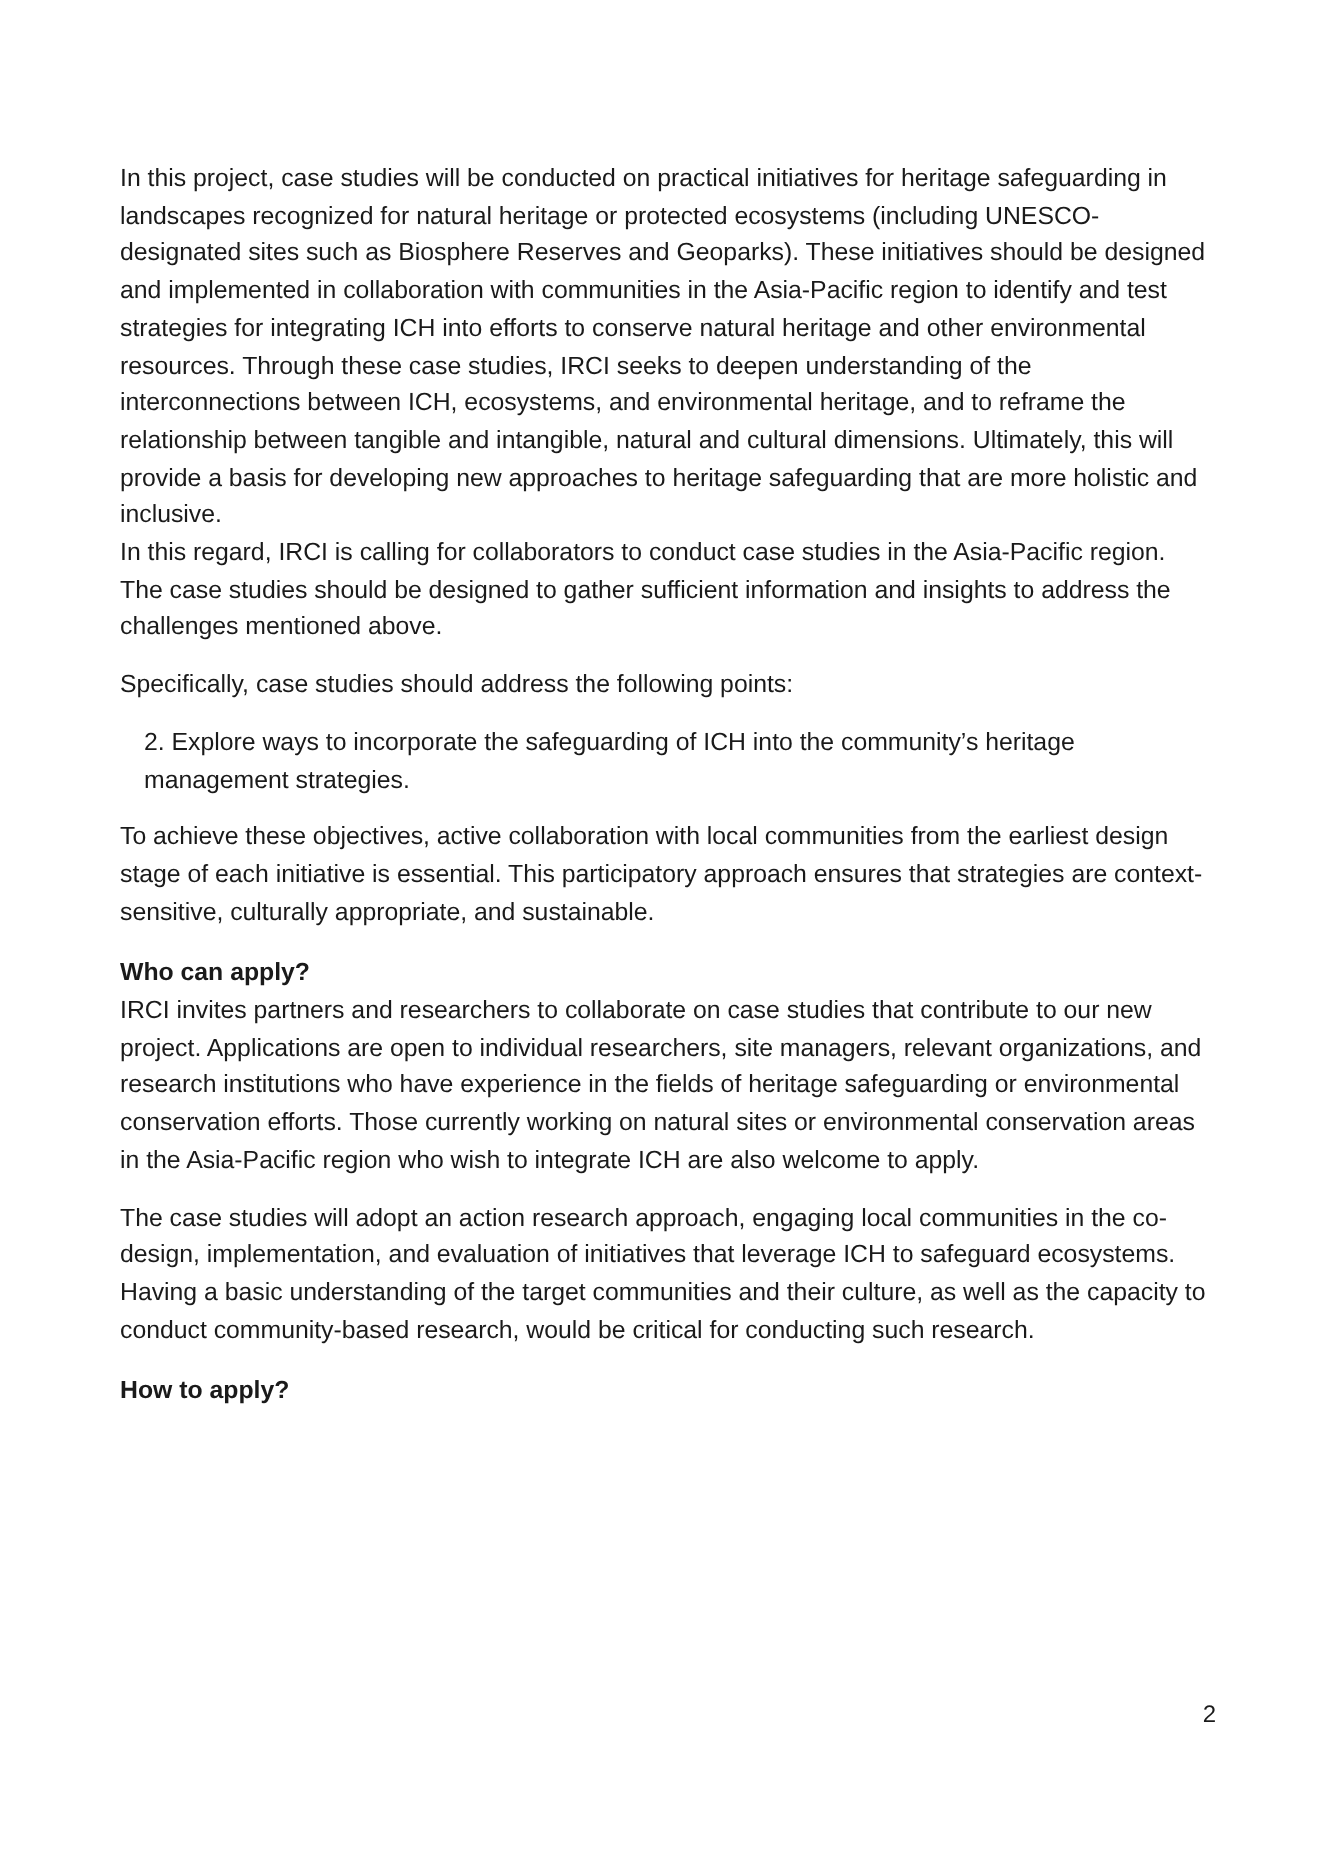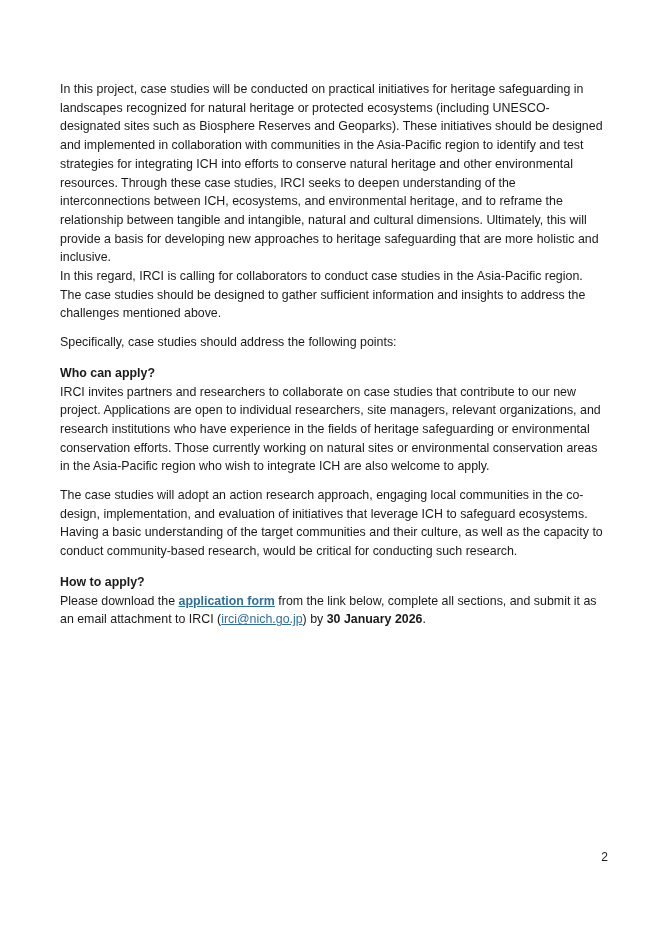--- a/index.html
+++ b/index.html
@@ -18,23 +18,24 @@
   b{font-weight:bold;}
 </style>
 </head>
 <body>
 
 <div class="page">
   <p>In this project, case studies will be conducted on practical initiatives for heritage safeguarding in landscapes recognized for natural heritage or protected ecosystems (including UNESCO-designated sites such as Biosphere Reserves and Geoparks). These initiatives should be designed and implemented in collaboration with communities in the Asia-Pacific region to identify and test strategies for integrating ICH into efforts to conserve natural heritage and other environmental resources. Through these case studies, IRCI seeks to deepen understanding of the interconnections between ICH, ecosystems, and environmental heritage, and to reframe the relationship between tangible and intangible, natural and cultural dimensions. Ultimately, this will provide a basis for developing new approaches to heritage safeguarding that are more holistic and inclusive.</p>
   <p>In this regard, IRCI is calling for collaborators to conduct case studies in the Asia-Pacific region. The case studies should be designed to gather sufficient information and insights to address the challenges mentioned above.</p>
   <p class="gap">Specifically, case studies should address the following points:</p>
   <ol>
+    <li>2. Explore ways to incorporate the safeguarding of ICH into the community’s heritage management strategies.</li>
   </ol>
+  <p class="gap">To achieve these objectives, active collaboration with local communities from the earliest design stage of each initiative is essential. This participatory approach ensures that strategies are context-sensitive, culturally appropriate, and sustainable.</p>
 
   <p class="h gap2">Who can apply?</p>
   <p>IRCI invites partners and researchers to collaborate on case studies that contribute to our new project. Applications are open to individual researchers, site managers, relevant organizations, and research institutions who have experience in the fields of heritage safeguarding or environmental conservation efforts. Those currently working on natural sites or environmental conservation areas in the Asia-Pacific region who wish to integrate ICH are also welcome to apply.</p>
   <p class="gap">The case studies will adopt an action research approach, engaging local communities in the co-design, implementation, and evaluation of initiatives that leverage ICH to safeguard ecosystems. Having a basic understanding of the target communities and their culture, as well as the capacity to conduct community-based research, would be critical for conducting such research.</p>
 
   <p class="h gap2">How to apply?</p>
-  <p><span>Please download the </span><a class="lnk bold" href="#">application form</a><span> from the link below, complete all sections, and submit it as an email attachment to IRCI (</span><a class="lnk" href="#">irci@nich.go.jp</a><span>) by </span><b>30 January 2026</b><span>.</span></p>
 </div>
 
 <div class="pn">2</div>
 
 </body></html>

